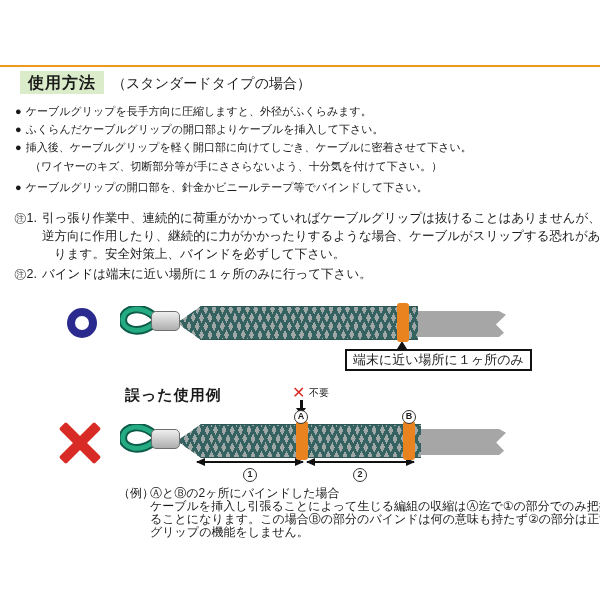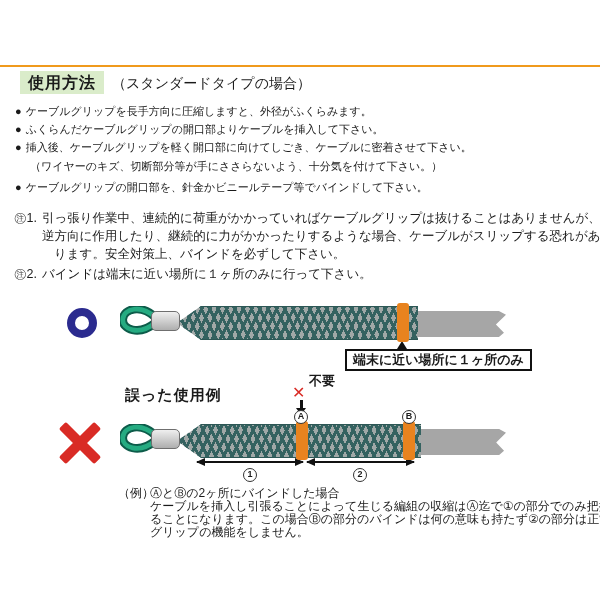--- a/index.html
+++ b/index.html
@@ -29,26 +29,26 @@
       repeating-linear-gradient(-64deg, rgba(46,90,88,0) 0 4.5px, #346260 4.5px 7.5px);
     box-shadow:inset 0 2px 0 #2d5755, inset 0 -2px 0 #2d5755;
     clip-path:polygon(0 50%, 10% 3%, 100% 3%, 100% 97%, 10% 97%);}
   .cable{position:absolute;height:26px;background:#a6a6a6;z-index:1;
     clip-path:polygon(0 0, 93% 0, 100% 14%, 90% 52%, 98% 84%, 93% 100%, 0 100%);}
   .band{position:absolute;width:12px;height:39px;background:#e8831f;border-radius:3px;z-index:4;}
   .loop-svg{position:absolute;width:38px;height:30px;z-index:2;}
 
   
   .callout-arrowhead{position:absolute;left:397px;top:341px;width:0;height:0;border-left:5px solid transparent;border-right:5px solid transparent;border-bottom:8px solid #111;}
-  .callout-box{position:absolute;left:345px;top:349px;border:2px solid #111;background:#fff;font-size:13px;font-weight:bold;padding:1px 6px;line-height:16px;}
+  .callout-box{position:absolute;left:345px;top:349px;border:2px solid #111;background:#fff;font-size:13px;font-weight:normal;padding:1px 6px;line-height:16px;}
 
   
   .wrong-title{position:absolute;left:125px;top:386px;font-size:15px;font-weight:bold;letter-spacing:1px;}
   .small-x{position:absolute;left:292px;top:383px;color:#d92b25;font-size:16px;font-weight:bold;}
-  .fuyou{position:absolute;left:309px;top:372px;font-size:13px;font-weight:bold;}
+  .fuyou{position:absolute;left:309px;top:386px;font-size:10px;font-weight:normal;}
   .down-arrow-stem{position:absolute;left:300px;top:400px;width:3px;height:8px;background:#111;}
   .down-arrow-head{position:absolute;left:296px;top:408px;width:0;height:0;border-left:5px solid transparent;border-right:5px solid transparent;border-top:7px solid #111;}
   .circ{position:absolute;width:14px;height:14px;border:1.5px solid #333;border-radius:50%;box-sizing:border-box;font-size:9px;font-weight:bold;text-align:center;line-height:11px;background:#fff;z-index:5;}
   .big-x{position:absolute;left:57px;top:421px;width:46px;height:44px;}
   .big-x span{position:absolute;left:-2px;top:17px;width:50px;height:10px;background:#d92b25;border-radius:2px;}
   .big-x span:first-child{transform:rotate(45deg);}
   .big-x span:last-child{transform:rotate(-45deg);}
 
   
   .dim{position:absolute;height:0;border-top:2px solid #111;}

